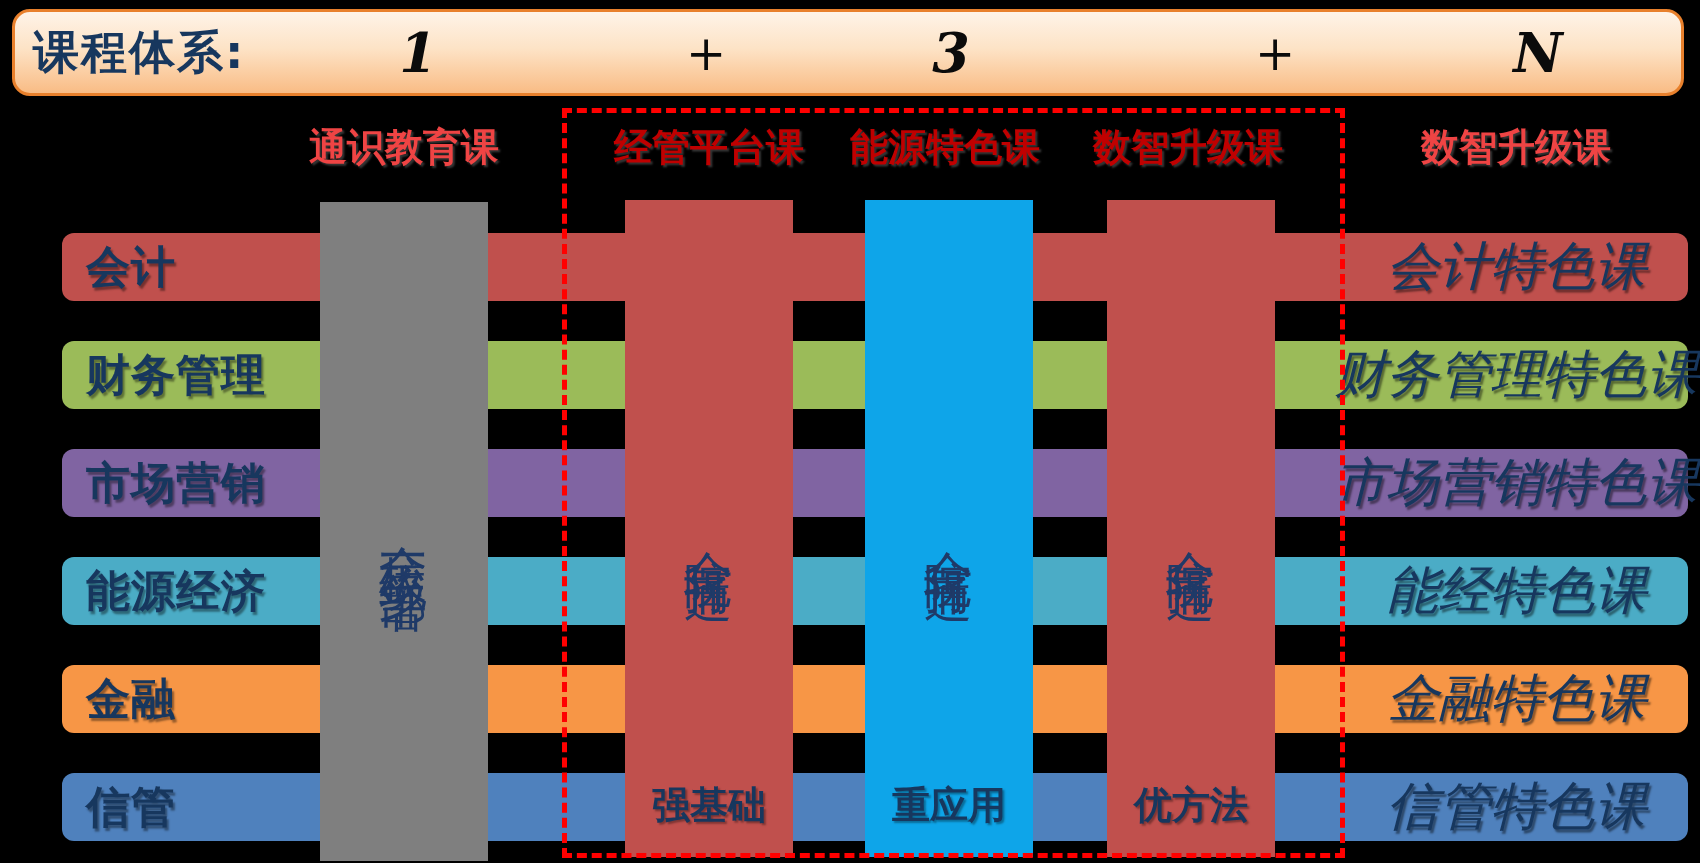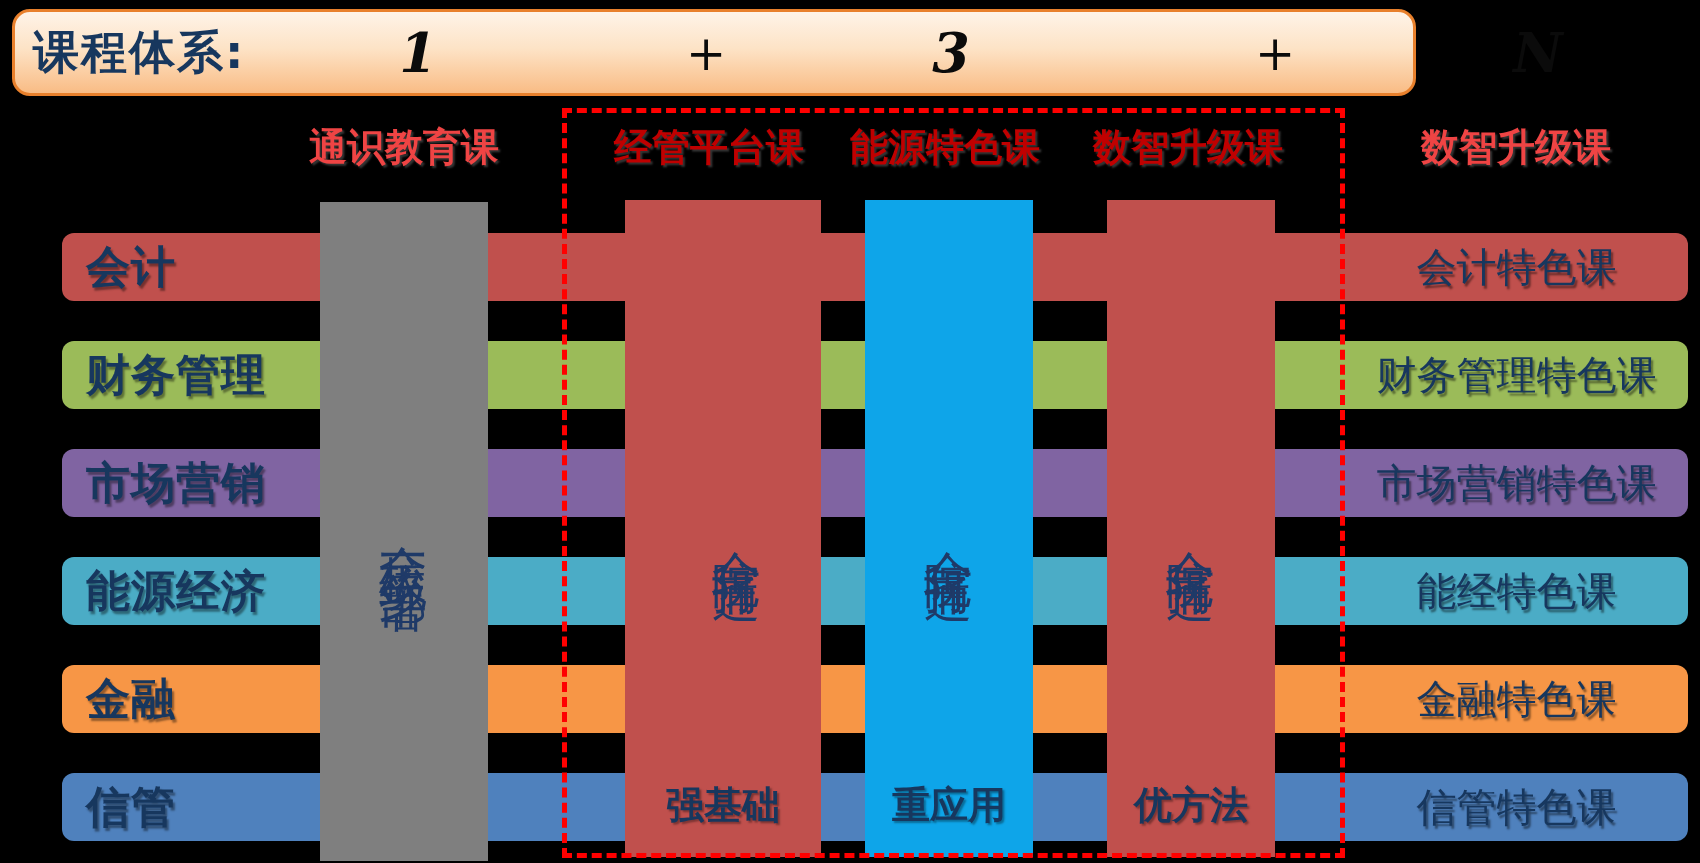--- a/index.html
+++ b/index.html
@@ -6,21 +6,21 @@
   body{
     width:1700px;height:863px;
     background:#000;
     font-family:"DejaVu Sans","Liberation Sans",sans-serif;
     overflow:hidden;
   }
   .stage{position:relative;width:1700px;height:863px;background:#000;}
 
   
   .header-bar{
-    position:absolute;left:12px;top:9px;width:1404px;height:87px;
+    position:absolute;left:12px;top:9px;width:1672px;height:87px;
     border:3px solid #E8802C;border-radius:18px;
     background:linear-gradient(to bottom,#FEF3E8 0%,#FDE3C6 45%,#F9BC85 100%);
     box-sizing:border-box;
   }
   .header-title{
     position:absolute;left:18px;top:50%;transform:translateY(-50%);
     color:#17375E;font-size:46px;font-weight:bold;letter-spacing:2px;
   }
   .formula-item{
     position:absolute;top:50%;transform:translate(-50%,-50%);
@@ -65,21 +65,21 @@
   .vcol-footer{
     position:absolute;left:0;right:0;bottom:26px;
     text-align:center;color:#17375E;font-size:38px;font-weight:bold;
     white-space:nowrap;text-shadow:2px 2px 2px rgba(0,0,0,0.35);
   }
 
   
   .spec-label{
     position:absolute;left:1345px;width:343px;height:68px;
     display:flex;align-items:center;justify-content:center;
-    color:#17375E;font-size:40px;font-weight:500;
+    color:#17375E;font-size:52px;font-style:italic;font-weight:500;
     white-space:nowrap;text-shadow:2px 3px 2px rgba(0,0,0,0.45);
   }
 
   
   .dashed-box{
     position:absolute;left:562px;top:108px;width:783px;height:750px;
     border:5px dashed #FF0000;box-sizing:border-box;
     pointer-events:none;
   }
 </style>
@@ -119,21 +119,21 @@
     <span class="row-label">金融</span>
   </div>
   <div class="row" style="top: 773px; background: rgb(79, 129, 189);">
     <span class="row-label">信管</span>
   </div>
 
   <div class="vcol vcol-general" style="background: rgb(127, 127, 127);">
     <span class="vcol-text">全校统一部署</span>
   </div>
 
-  <div class="vcol vcol-red" style="left: 625px; background: rgb(192, 80, 77); padding-left: 28px;">
+  <div class="vcol vcol-red" style="left: 625px; background: rgb(192, 80, 77);">
     <span class="vcol-text">全院打通</span>
     <span class="vcol-footer">强基础</span>
   </div>
   <div class="vcol vcol-red" style="left: 865px; background: #0ea5e9;">
     <span class="vcol-text">全院打通</span>
     <span class="vcol-footer">重应用</span>
   </div>
   <div class="vcol vcol-red" style="left: 1107px; background: rgb(192, 80, 77);">
     <span class="vcol-text">全院打通</span>
     <span class="vcol-footer">优方法</span>

